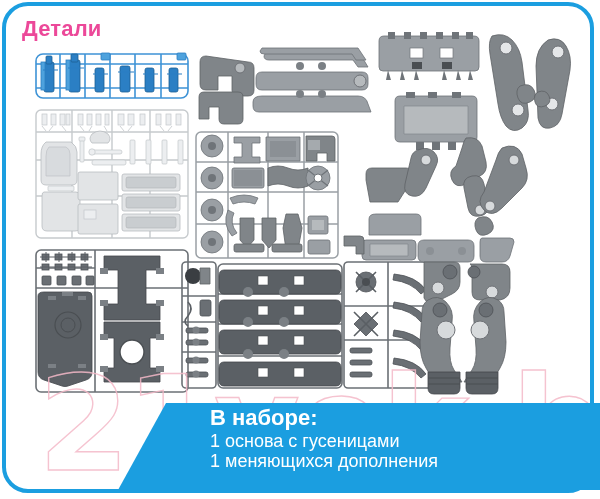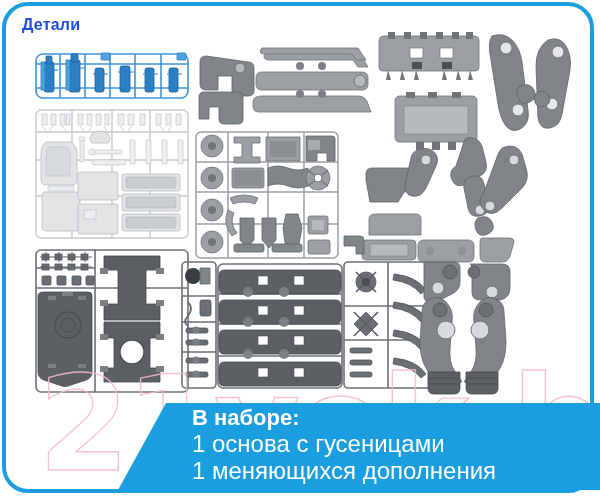--- a/index.html
+++ b/index.html
@@ -14,31 +14,31 @@
            font-size:132px;font-weight:700;letter-spacing:-4px;
            fill:none;stroke:#f4b9c8;stroke-width:1.4;opacity:.85;}
 
   
   .frame{position:absolute;left:2px;top:2px;width:592px;height:491px;
          border:4px solid #1b9ee0;border-radius:26px;box-sizing:border-box;
          z-index:2;pointer-events:none;}
 
   
   .title{position:absolute;left:22px;top:16px;z-index:6;
-         font-size:16px;font-weight:700;color:#1d4ed8;letter-spacing:.2px;}
+         font-size:22px;font-weight:700;color:#ec4899;letter-spacing:.2px;}
 
   
   .parts{position:absolute;left:0;top:0;width:600px;height:499px;z-index:3;}
 
   
   .banner{position:absolute;left:0;top:398px;width:600px;height:101px;z-index:7;}
-  .banner-text{position:absolute;left:192px;top:406px;z-index:8;
+  .banner-text{position:absolute;left:210px;top:406px;z-index:8;
                color:#ffffff;line-height:1.12;}
   .bn-l1{font-size:22px;font-weight:700;}
-  .bn-l2,.bn-l3{font-size:24px;font-weight:400;}
+  .bn-l2,.bn-l3{font-size:18px;font-weight:400;}
 
   
   .gA{fill:#9a9fa4;stroke:#6d7277;stroke-width:.8;}
   .gB{fill:#808589;stroke:#5e6266;stroke-width:.8;}
   .gD{fill:#6a6f74;stroke:#4d5156;stroke-width:.8;}
   .gE{fill:#5b6065;stroke:#44484c;stroke-width:.8;}
   .lite{fill:#e2e4e6;stroke:#b9bdc0;stroke-width:.8;}
   .lite2{fill:#eceef0;stroke:#c3c7ca;stroke-width:.7;}
   .blu{fill:#2b7fc4;stroke:#1c5f96;stroke-width:.8;}
   .blu2{fill:#4ea2dd;stroke:#2b7fc4;stroke-width:.8;}

